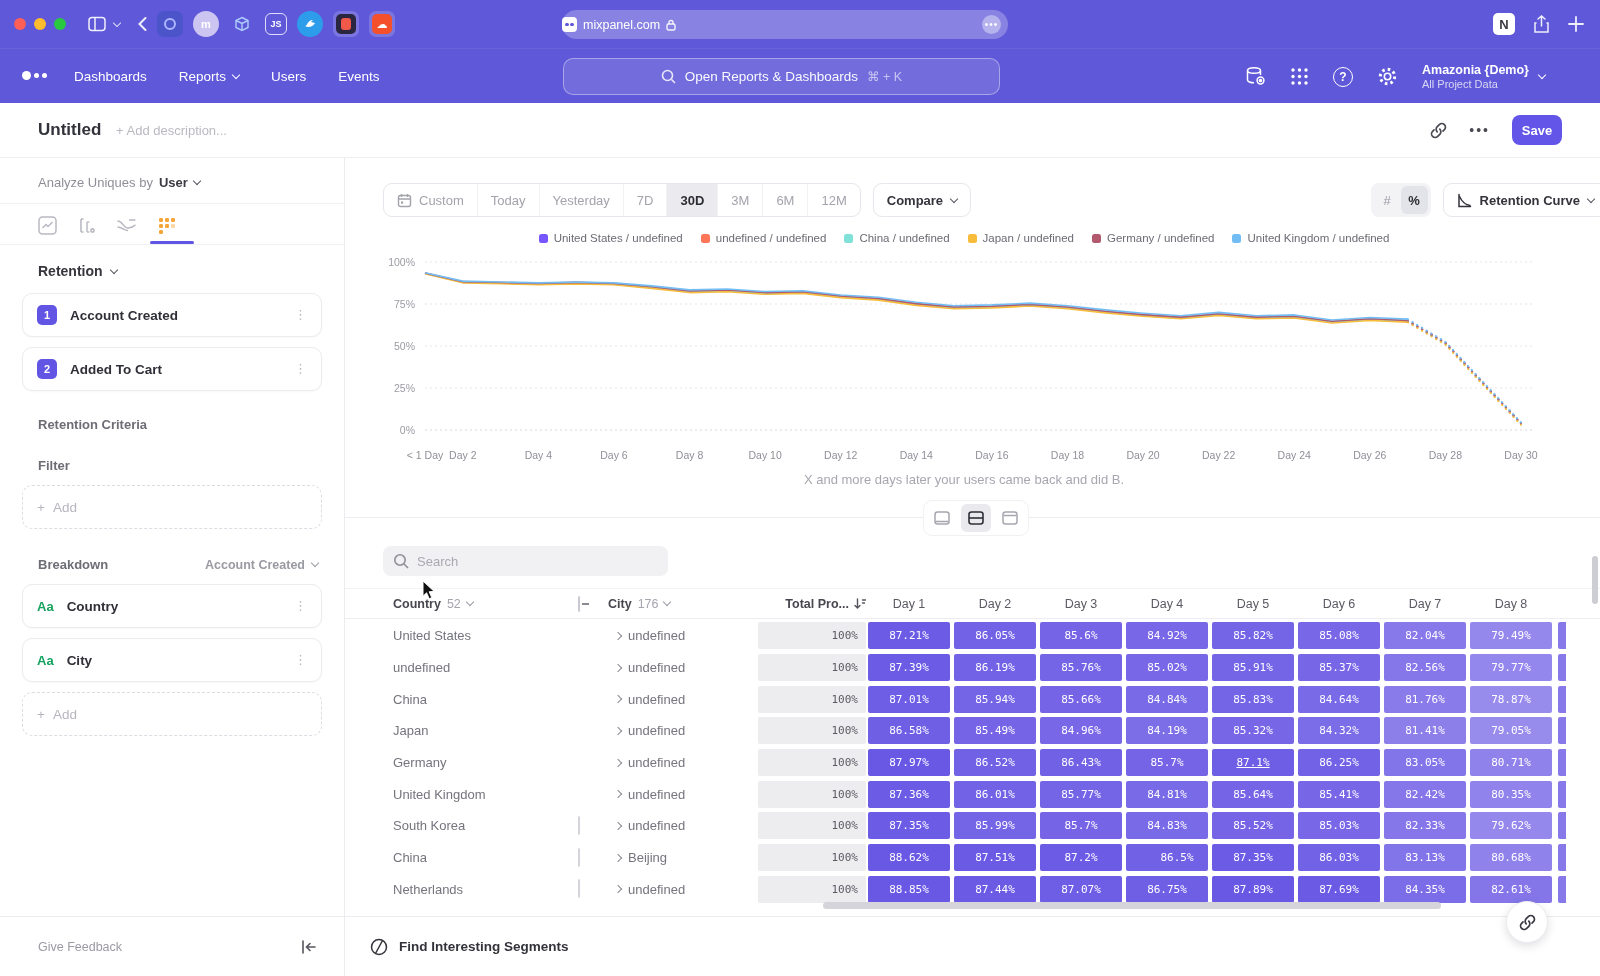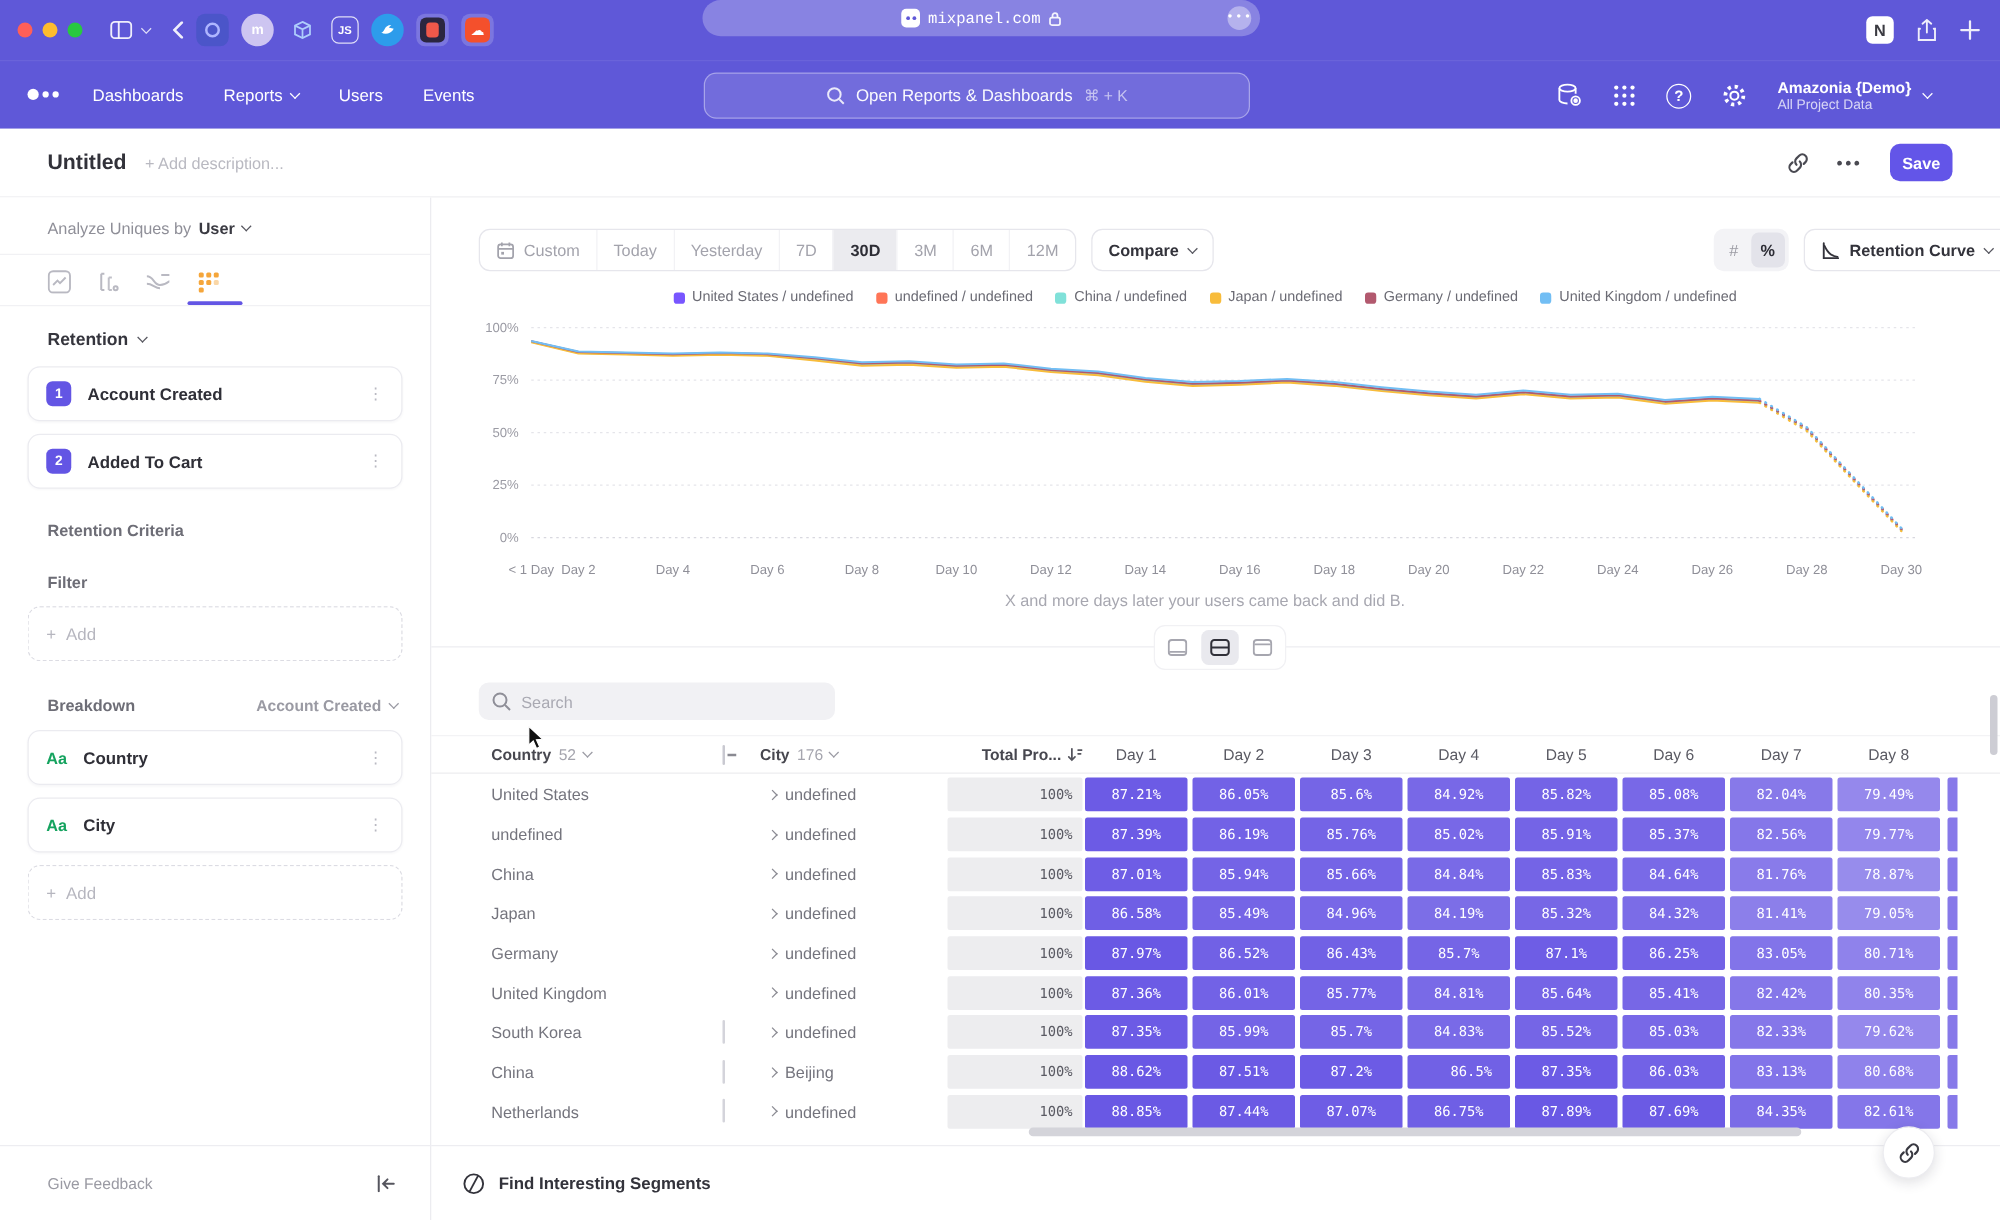--- a/index.html
+++ b/index.html
@@ -5,21 +5,21 @@
   * { margin:0; padding:0; box-sizing:border-box; }
   html,body { background:#fff; }
   body { font-family:"Liberation Sans","DejaVu Sans",sans-serif; width:1600px; height:976px; overflow:hidden; }
   #app { position:relative; width:1600px; height:976px; background:#fff; }
 
   
   .browser-bar { position:absolute; top:0; left:0; width:1600px; height:48px; background:#5f58d8; display:flex; align-items:center; padding:0 14px; }
   .tl { width:12px; height:12px; border-radius:50%; margin-right:8px; }
   .chrome-ic { color:rgba(255,255,255,.85); margin-left:14px; display:flex; align-items:center; }
   .ext { width:26px; height:26px; border-radius:7px; margin-left:10px; display:flex; align-items:center; justify-content:center; font-size:9px; color:#fff; }
-  .url-bar { position:absolute; left:562px; top:0; width:446px; height:29px; background:rgba(255,255,255,.26); border-radius:15px; display:flex; align-items:center; justify-content:center; gap:6px; color:#fff; font-size:12.5px;font-family:Liberation Mono, monospace; }
+  .url-bar { position:absolute; left:562px; top:10px; width:446px; height:29px; background:rgba(255,255,255,.26); border-radius:15px; display:flex; align-items:center; gap:6px; color:#fff; font-size:12.5px; }
   .url-fav { width:15px; height:15px; background:#fff; border-radius:4px; display:flex; align-items:center; justify-content:center; gap:1.5px; }
   .url-fav i { width:3.5px; height:3.5px; border-radius:50%; background:#5f58d8; display:block; }
   .url-more { position:absolute; right:7px; top:5px; width:19px; height:19px; border-radius:50%; background:rgba(255,255,255,.38); color:#fff; font-size:10px; display:flex; align-items:center; justify-content:center; letter-spacing:1px; }
   .chrome-right { position:absolute; right:16px; top:0; height:48px; display:flex; align-items:center; gap:18px; color:#fff; }
   .notion { width:22px; height:22px; background:#fff; border-radius:5px; color:#3b3b42; font-weight:700; font-size:13px; display:flex; align-items:center; justify-content:center; }
 
   
   .mp-nav { position:absolute; top:48px; left:0; width:1600px; height:55px; background:#5f58d8; border-top:1px solid rgba(255,255,255,.07); }
   .mp-logo { position:absolute; left:22px; top:22px; display:flex; align-items:center; gap:3px; }
   .mp-logo i { background:#fff; border-radius:50%; display:block; }
@@ -646,21 +646,21 @@
             <span class="chvr"></span>
           </div>
           <div class="c-city">undefined</div>
           <div>
             <div class="total" style="width: 100%;">100%</div>
           </div>
           <div class="dcell" style="background: rgb(105, 88, 228);">87.97%</div>
           <div class="dcell" style="background: rgba(105, 88, 228, 0.95);">86.52%</div>
           <div class="dcell" style="background: rgba(105, 88, 228, 0.95);">86.43%</div>
           <div class="dcell" style="background: rgba(105, 88, 228, 0.92);">85.7%</div>
-          <div class="dcell" style="background: rgba(105, 88, 228, 0.97);">87.1%</div>
+          <div class="dcell" style="background: rgba(105, 88, 228, 0.97); text-decoration: underline;">87.1%</div>
           <div class="dcell" style="background: rgba(105, 88, 228, 0.94);">86.25%</div>
           <div class="dcell" style="background: rgba(105, 88, 228, 0.83);">83.05%</div>
           <div class="dcell" style="background: rgba(105, 88, 228, 0.75);">80.71%</div>
           <div class="sliver"></div>
         </div>
         <div class="trow tgrid">
           <div class="c-country">United Kingdom</div>
           <div><span class="ck on" style="background: rgb(114, 190, 244);"></span></div>
           <div class="c-chev">
             <span class="chvr"></span>

